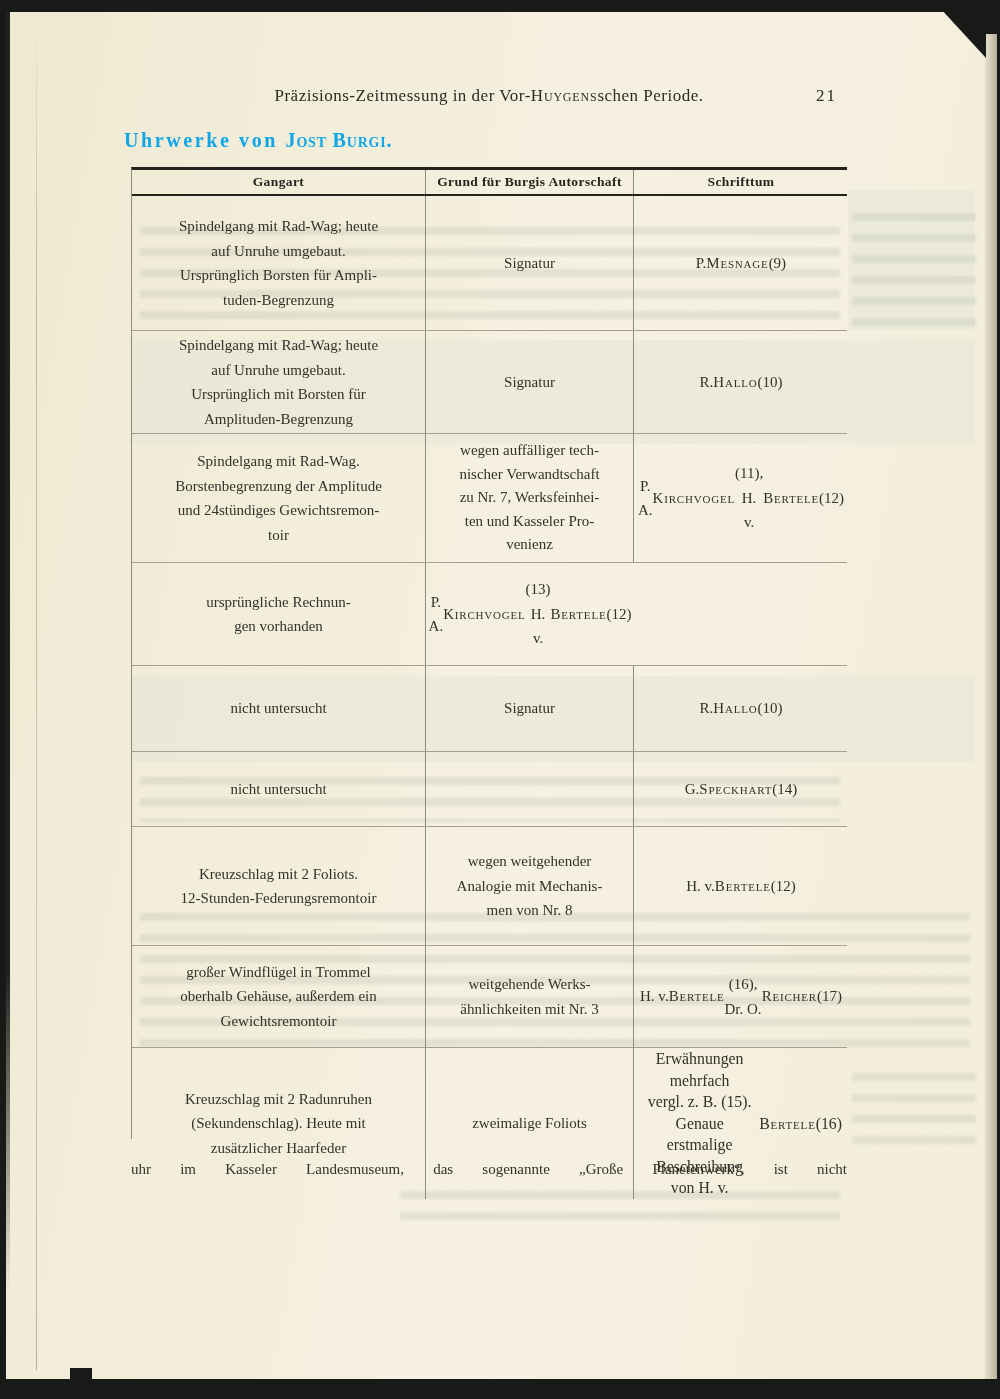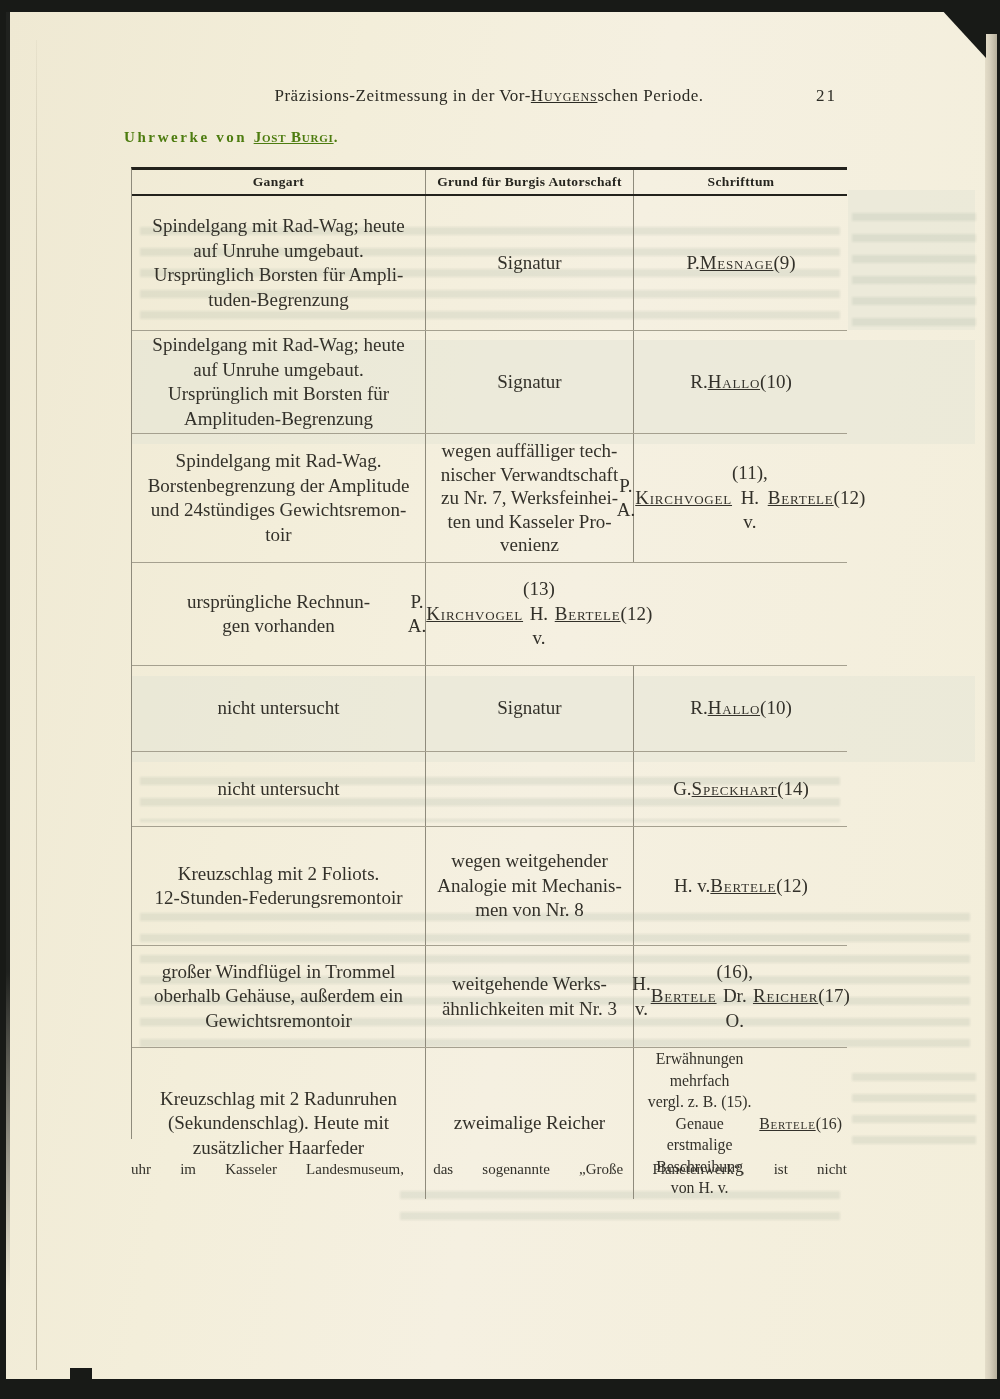--- a/index.html
+++ b/index.html
@@ -63,23 +63,23 @@
   .running-header{
     position:absolute;left:131px;top:86px;width:716px;height:22px;
     font-size:17px;letter-spacing:.5px;text-align:center;z-index:3;
     color:#2c2b24;
   }
   .running-header .pageno{
     position:absolute;right:10px;top:0;letter-spacing:2px;text-align:right;
   }
   .section-heading{
     position:absolute;left:124px;top:129px;z-index:3;
-    font-size:15px;font-weight:600;letter-spacing:2.6px;color:#4d7c0f;
-  }
-  .sc{font-variant:small-caps;letter-spacing:.8px;text-decoration:underline;}
+    font-size:20px;font-weight:600;letter-spacing:2.6px;color:#0ea5e9;
+  }
+  .sc{font-variant:small-caps;letter-spacing:.8px;}
   .ctable{
     position:absolute;left:131px;top:167px;width:716px;z-index:3;
     border-top:3px solid var(--rule-heavy);
     border-left:1px solid var(--rule-light);
   }
   .thead{
     display:grid;grid-template-columns:294px 208px 214px;height:26px;
     border-bottom:2px solid var(--rule-heavy);
   }
   .hcell{
@@ -87,21 +87,21 @@
     font-size:13.5px;font-weight:600;letter-spacing:.4px;color:#26251f;
   }
   .trow{display:grid;grid-template-columns:294px 208px 214px;border-top:1px solid var(--rule-row);}
   .trow.row-1{border-top:none;}
   .row-1{height:134px}.row-2{height:103px}.row-3{height:129px}
   .row-4{height:103px}.row-5{height:86px}.row-6{height:75px}
   .row-7{height:119px}.row-8{height:102px}.row-9{height:92px}
   .cell{
     display:flex;align-items:center;justify-content:center;
     text-align:center;white-space:pre-line;
-    font-size:19px;line-height:24.5px;color:var(--ink);
+    font-size:15px;line-height:24.5px;color:var(--ink);
   }
   .c1{border-right:1px solid var(--rule-light);padding:0 10px;}
   .c2{border-right:1px solid var(--rule-light);padding:0 8px;}
   .c3{padding:0 6px;}
   .row-3 .c2{line-height:23.5px;}
   .row-9 .c3{font-size:15.8px;line-height:21.5px;}
   .footer{
     position:absolute;left:131px;top:1156px;width:716px;z-index:3;
     font-size:15px;line-height:26px;color:var(--ink);
   }
@@ -199,21 +199,21 @@
 Gewichtsremontoir</div>
       <div class="cell c2">weitgehende Werks-
 ähnlichkeiten mit Nr. 3</div>
       <div class="cell c3">H. v. <span class="sc">Bertele</span> (16),
 Dr. O. <span class="sc">Reicher</span> (17)</div>
     </div>
     <div class="trow row-9">
       <div class="cell c1">Kreuzschlag mit 2 Radunruhen
 (Sekundenschlag). Heute mit
 zusätzlicher Haarfeder</div>
-      <div class="cell c2">zweimalige Reicher</div>
+      <div class="cell c2">zweimalige Foliots</div>
       <div class="cell c3">Erwähnungen mehrfach
 vergl. z. B. (15). Genaue
 erstmalige Beschreibung
 von H. v. <span class="sc">Bertele</span> (16)</div>
     </div>
   </div>
 
   <div class="footer">
     <div class="footer-line1">uhr im Kasseler Landesmuseum, das sogenannte „Große Planetenwerk“, ist nicht</div>
   </div>

